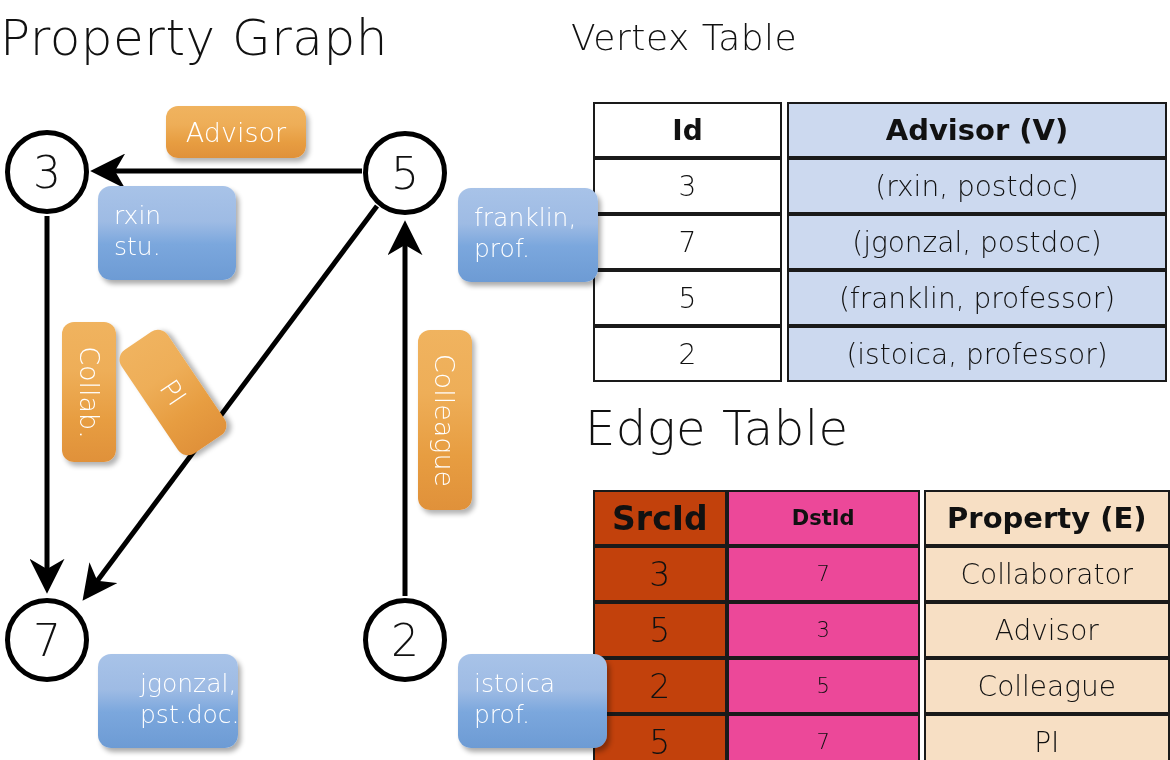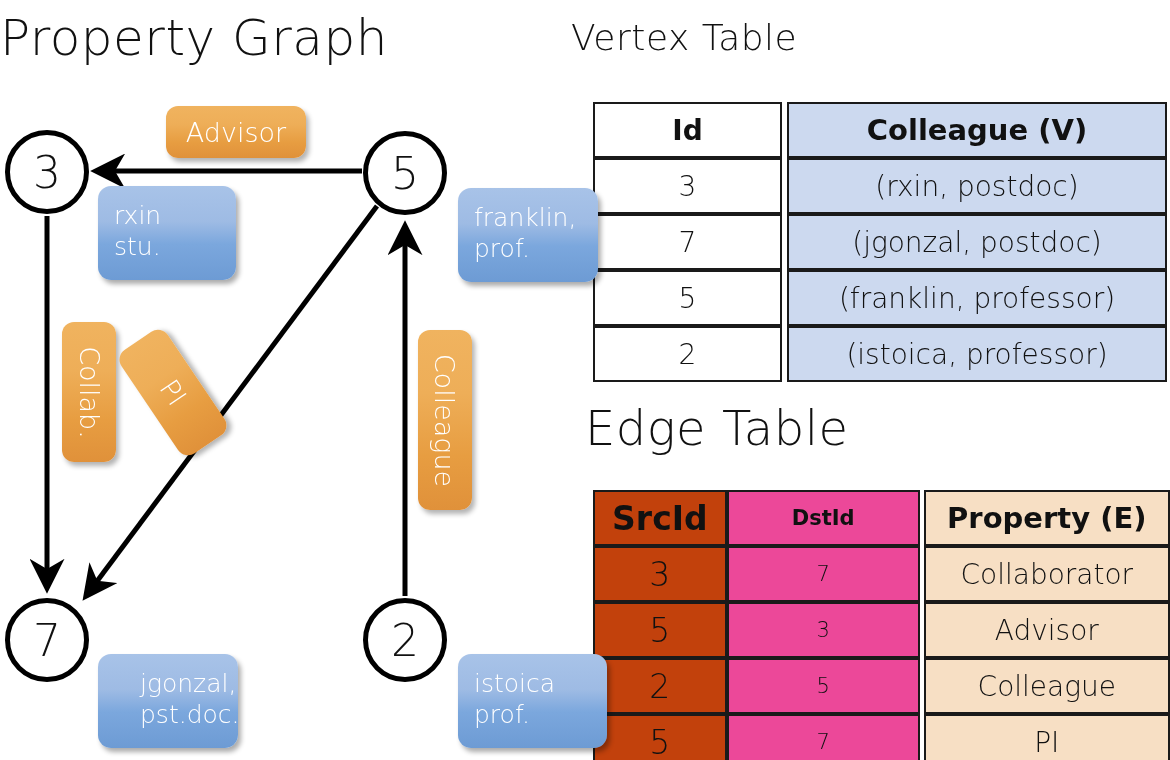--- a/index.html
+++ b/index.html
@@ -193,21 +193,21 @@
   </div>
   <div class="edge-label" id="label-colleague">
     <span class="vtext">Colleague</span>
   </div>
 
   <table class="tbl" id="vertex-table">
     <tbody>
       <tr>
         <th class="c-id">Id</th>
         <td class="gap"></td>
-        <th class="c-prop hdr">Colleague (V)</th>
+        <th class="c-prop hdr">Advisor (V)</th>
       </tr>
       <tr>
         <td class="c-id">3</td>
         <td class="gap"></td>
         <td class="c-prop">(rxin, postdoc)</td>
       </tr>
       <tr>
         <td class="c-id">7</td>
         <td class="gap"></td>
         <td class="c-prop">(jgonzal, postdoc)</td>

